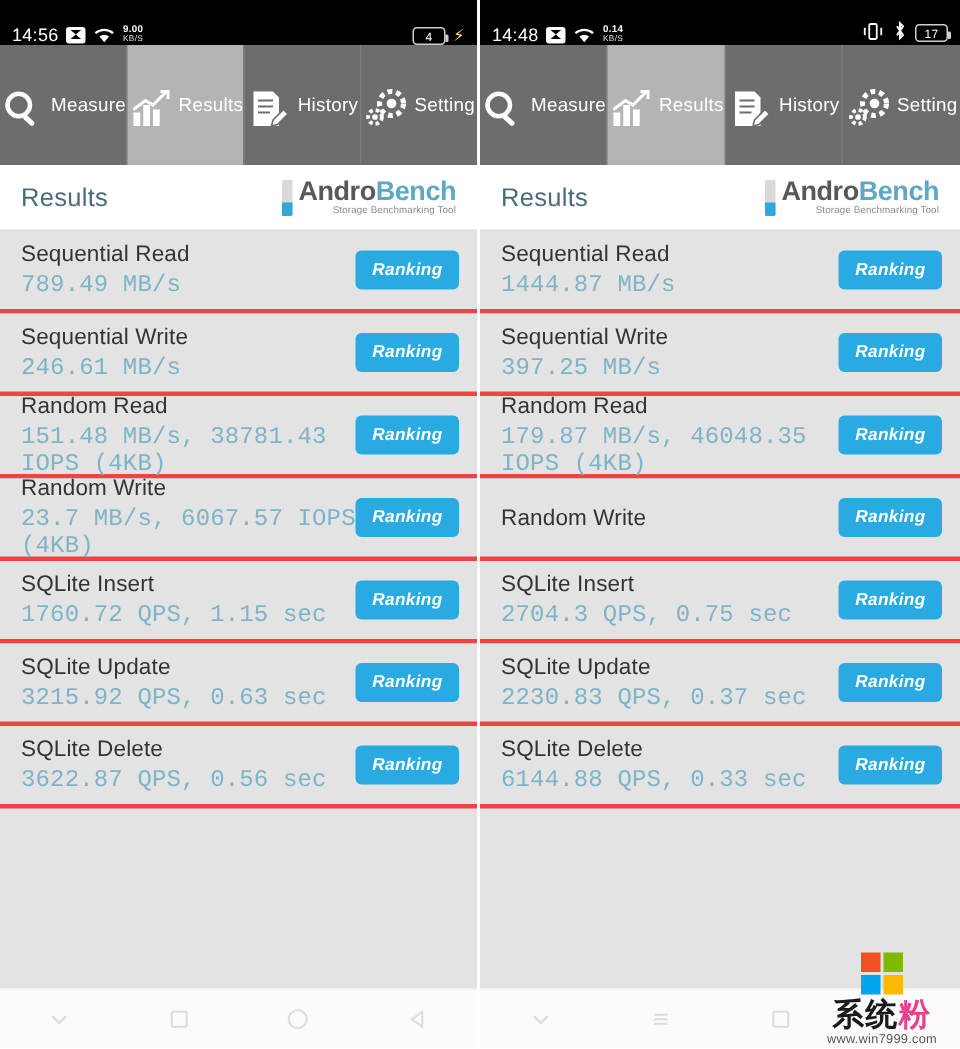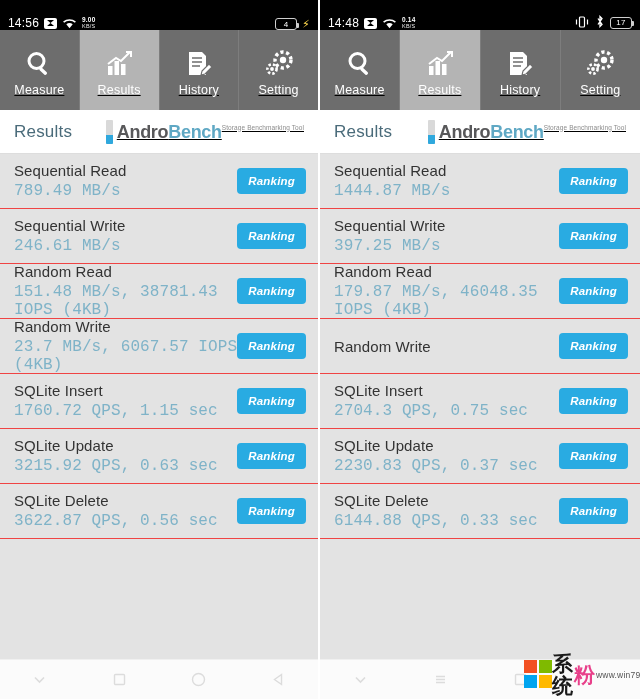--- a/index.html
+++ b/index.html
@@ -51,25 +51,24 @@
   }
   .battery::after {
     content: ""; position: absolute; right: -3px; top: 3.5px;
     width: 2px; height: 5px; background: #cfcfcf; border-radius: 0 1px 1px 0;
   }
   .bolt { color: #ffd84d; font-size: 11px; line-height: 1; }
 
   
   .tabbar { height: 80px; display: flex; background: #6d6d6d; }
   .tab {
-    flex: 1; display: flex; flex-direction: column;
+    flex: 1; display: flex; flex-direction: row;
     align-items: center; justify-content: center; gap: 4px;
     background: #6d6d6d; border-right: 1px solid #7d7d7d;
     cursor: pointer;
-    text-decoration: underline;
   }
   .tab:last-child { border-right: none; align-items: center; }
   .tab.active { background: #b4b4b4; }
   .tab-icon { height: 36px; display: flex; align-items: flex-end; }
   .tab-label {
     color: #ffffff; font-size: 12.5px; letter-spacing: .2px;
     font-family: "Liberation Sans", sans-serif;
   }
 
   
@@ -82,34 +81,34 @@
   }
   .brand { margin-left: auto; display: flex; align-items: center; gap: 4px; }
   .brand-mark {
     width: 7px; height: 24px; background: #d9d9d9; border-radius: 1px;
     position: relative;
   }
   .brand-mark::after {
     content: ""; position: absolute; left: 0; bottom: 0;
     width: 7px; height: 9px; background: #2fa8dd; border-radius: 0 0 1px 1px;
   }
-  .brand-text { display: flex; flex-direction: row; line-height: 1; text-decoration: underline; }
+  .brand-text { display: flex; flex-direction: column; line-height: 1; }
   .brand-name { font-size: 18px; font-weight: 700; letter-spacing: -.3px; }
   .brand-name .a { color: #58585a; }
   .brand-name .b { color: #5fa8c4; }
   .brand-sub {
     font-size: 6.5px; color: #8b8b8b; text-align: right;
     margin-top: 2px; letter-spacing: .1px;
   }
 
   
   .list { flex: 1 1 auto; background: #e3e3e3; overflow: hidden; }
   .row {
     height: 55px; display: flex; align-items: center;
-    padding: 0 12px 0 14px; border-bottom: 1px solid #ef4444;
+    padding: 0 12px 0 14px; border-bottom: 3px solid #ef4444;
     background: #e3e3e3;
   }
   .row-text { display: flex; flex-direction: column; gap: 3px; }
   .row-title {
     font-size: 15px; color: #333333; letter-spacing: .1px;
   }
   .row-sub {
     font-size: 16px; color: #7fb3c8; letter-spacing: .1px; font-family: Liberation Mono, monospace;
   }
   .ranking-btn {
@@ -125,22 +124,22 @@
     height: 40px; background: #fbfbfb; display: flex;
     align-items: center; border-top: 1px solid #f0f0f0; flex: 0 0 auto;
   }
   .nav-btn {
     flex: 1; display: flex; align-items: center; justify-content: center;
     cursor: pointer; height: 100%;
   }
 
   
   .watermark {
-    position: absolute; right: 20px; bottom: 2px;
-    width: 96px; display: flex; flex-direction: row;
+    position: absolute; right: 4px; bottom: 2px;
+    width: 96px; display: flex; flex-direction: column;
     align-items: center; pointer-events: none;
   }
   .wm-squares {
     display: grid; grid-template-columns: 13px 13px; grid-template-rows: 13px 13px;
     gap: 2px; margin-bottom: 2px;
   }
   .wm-squares i { display: block; }
   .wm-cn {
     font-size: 21px; font-weight: 700; color: #1a1a1a;
     letter-spacing: 1px; line-height: 1.05;

